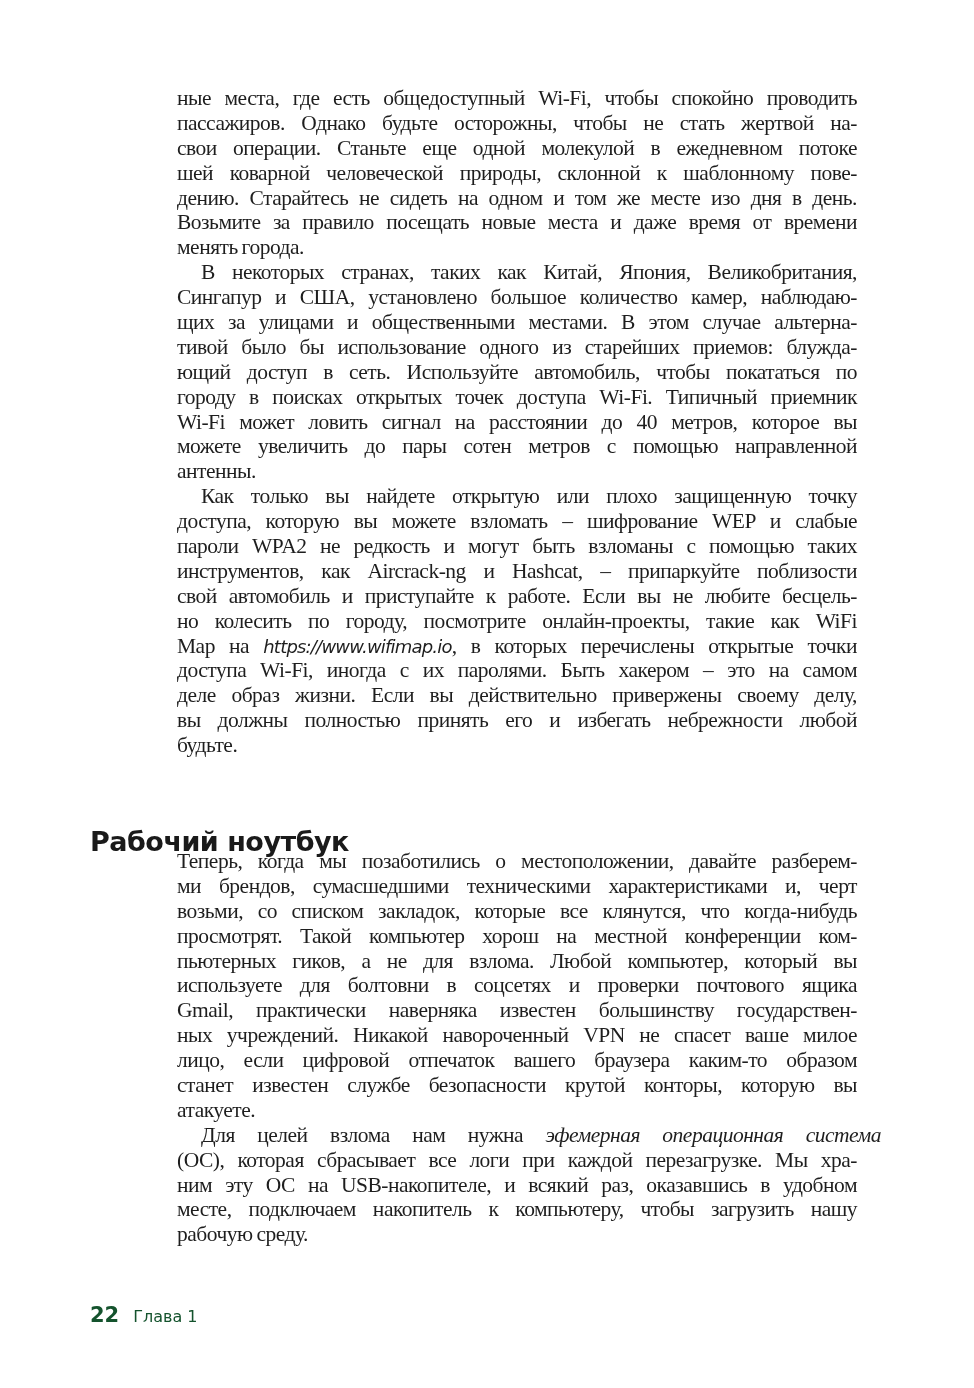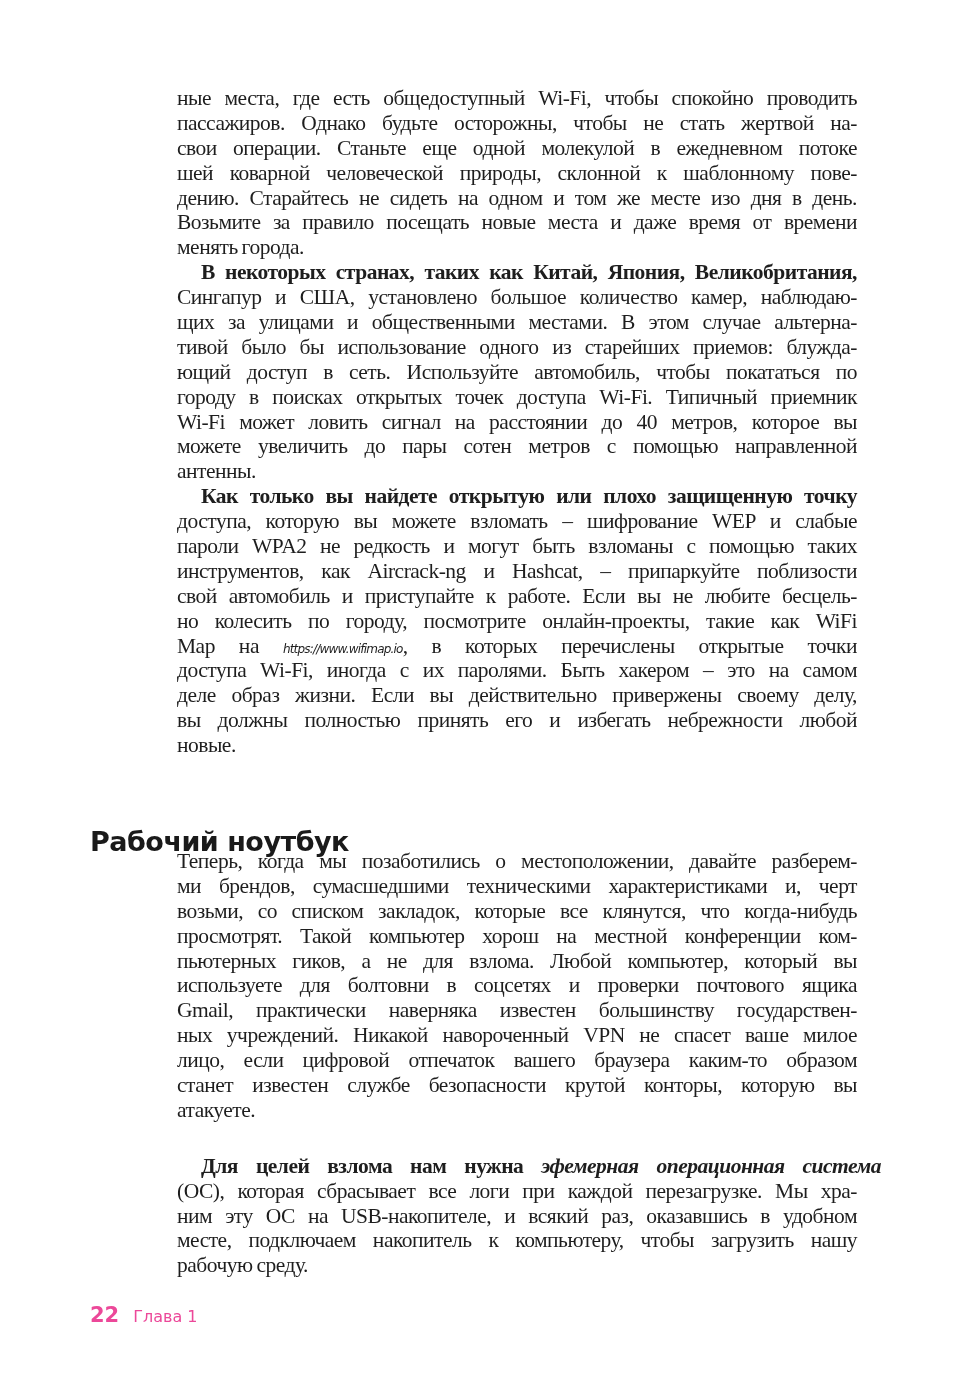--- a/index.html
+++ b/index.html
@@ -36,52 +36,51 @@
     white-space: nowrap;
     text-align: justify;
     text-align-last: justify;
     transform-origin: left center;
   }
   .line.last {
     text-align-last: left;
   }
   .line.indent {
     padding-left: 24px;
-    font-weight: bold;
   }
   .heading {
     position: absolute;
     left: 90px;
     top: 798px;
     font-family: "DejaVu Sans", "Liberation Sans", sans-serif;
     font-weight: bold;
     font-size: 27px;
     letter-spacing: -0.5px;
     color: #1a1a1a;
     margin-top: 28px;
   }
   .footer {
     position: absolute;
     left: 90px;
     top: 1303px;
     font-family: "DejaVu Sans", "Liberation Sans", sans-serif;
-    color: #ec4899;
+    color: #14532d;
     display: flex;
     align-items: baseline;
   }
   .page-number {
     font-weight: bold;
     font-size: 21px;
     margin-right: 14px;
   }
   .chapter-label {
     font-size: 16px;
   }
   .it { font-style: italic; }
-  .url { font-style: italic; font-family: "DejaVu Sans", "Liberation Sans", sans-serif; font-size: 12px; letter-spacing: -0.8px; }
+  .url { font-style: italic; font-family: "DejaVu Sans", "Liberation Sans", sans-serif; font-size: 18px; letter-spacing: -0.8px; }
 </style>
 </head>
 <body>
 
 <div class="page">
 
   <div class="body-text" style="top:86px;">
     <div>
       <span class="line">ные места, где есть общедоступный Wi-Fi, чтобы спокойно проводить</span>
       <span class="line">пассажиров. Однако будьте осторожны, чтобы не стать жертвой на-</span>
@@ -106,42 +105,42 @@
       <span class="line indent">Как только вы найдете открытую или плохо защищенную точку</span>
       <span class="line">доступа, которую вы можете взломать – шифрование WEP и слабые</span>
       <span class="line">пароли WPA2 не редкость и могут быть взломаны с помощью таких</span>
       <span class="line">инструментов, как Aircrack-ng и Hashcat, – припаркуйте поблизости</span>
       <span class="line">свой автомобиль и приступайте к работе. Если вы не любите бесцель-</span>
       <span class="line">но колесить по городу, посмотрите онлайн-проекты, такие как WiFi</span>
       <span class="line"><span>Map на </span><span class="url">https://www.wifimap.io</span><span>, в которых перечислены открытые точки</span></span>
       <span class="line">доступа Wi-Fi, иногда с их паролями. Быть хакером – это на самом</span>
       <span class="line">деле образ жизни. Если вы действительно привержены своему делу,</span>
       <span class="line">вы должны полностью принять его и избегать небрежности любой</span>
-      <span class="line last">новые.</span>
+      <span class="line last">будьте.</span>
     </div>
   </div>
 
   <div class="heading">Рабочий ноутбук</div>
 
   <div class="body-text" style="top:849px;">
     <div>
       <span class="line">Теперь, когда мы позаботились о местоположении, давайте разберем-</span>
       <span class="line">ми брендов, сумасшедшими техническими характеристиками и, черт</span>
       <span class="line">возьми, со списком закладок, которые все клянутся, что когда-нибудь</span>
       <span class="line">просмотрят. Такой компьютер хорош на местной конференции ком-</span>
       <span class="line">пьютерных гиков, а не для взлома. Любой компьютер, который вы</span>
       <span class="line">используете для болтовни в соцсетях и проверки почтового ящика</span>
       <span class="line">Gmail, практически наверняка известен большинству государствен-</span>
       <span class="line">ных учреждений. Никакой навороченный VPN не спасет ваше милое</span>
       <span class="line">лицо, если цифровой отпечаток вашего браузера каким-то образом</span>
       <span class="line">станет известен службе безопасности крутой конторы, которую вы</span>
       <span class="line last">атакуете.</span>
     </div>
     <div>
-      <span class="line indent" style="transform: scaleX(0.999976); width: 680.016px; margin-top: 31px;"><span>Для целей взлома нам нужна </span><span class="it">эфемерная операционная система</span></span>
+      <span class="line indent" style="transform: scaleX(0.999976); width: 680.016px;"><span>Для целей взлома нам нужна </span><span class="it">эфемерная операционная система</span></span>
       <span class="line">(ОС), которая сбрасывает все логи при каждой перезагрузке. Мы хра-</span>
       <span class="line">ним эту ОС на USB-накопителе, и всякий раз, оказавшись в удобном</span>
       <span class="line">месте, подключаем накопитель к компьютеру, чтобы загрузить нашу</span>
       <span class="line last">рабочую среду.</span>
     </div>
   </div>
 
   <div class="footer">
     <span class="page-number">22</span>
     <span class="chapter-label">Глава 1</span>

